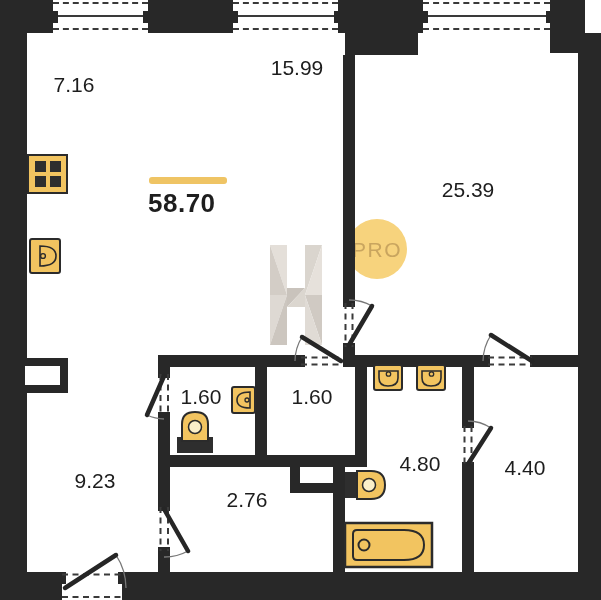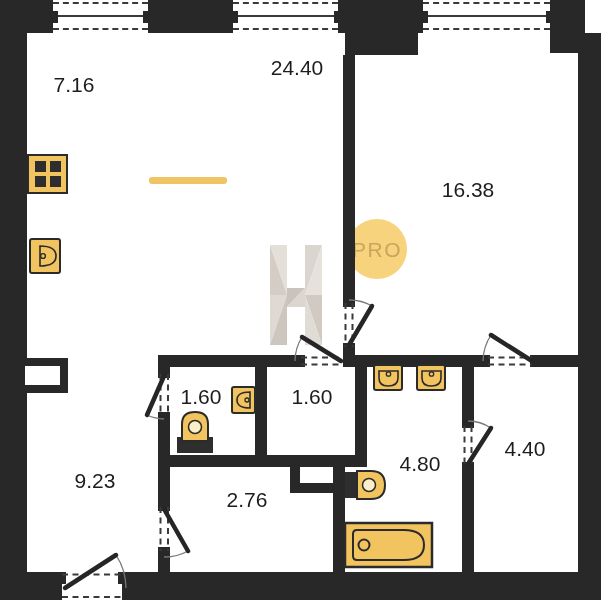--- a/index.html
+++ b/index.html
@@ -165,24 +165,25 @@
       <circle cx="369" cy="485" r="6.5" fill="#FBEFC9" stroke="#2b2b2b" stroke-width="1.5"></circle>
     </g>
     <g>
       <rect x="345" y="523" width="87" height="44" fill="#F2C460" stroke="#2b2b2b" stroke-width="2.5"></rect>
       <path d="M357 530 L404 530 Q424 530 424 545 Q424 560 404 560 L357 560 Q353 560 353 556 L353 534 Q353 530 357 530 Z" fill="none" stroke="#2b2b2b" stroke-width="2"></path>
       <circle cx="364" cy="545" r="5.5" fill="none" stroke="#2b2b2b" stroke-width="2"></circle>
     </g>
   </svg>
 
   <div class="lbl" style="left:74px;top:85px">7.16</div>
-  <div class="lbl" style="left:297px;top:68px">24.40</div>
-  <div class="lbl" style="left:468px;top:190px">16.38</div>
+  <div class="lbl" style="left:297px;top:68px">15.99</div>
+  <div class="lbl" style="left:468px;top:190px">25.39</div>
   <div class="lbl" style="left:201px;top:397px">1.60</div>
   <div class="lbl" style="left:312px;top:397px">1.60</div>
   <div class="lbl" style="left:95px;top:481px">9.23</div>
   <div class="lbl" style="left:247px;top:500px">2.76</div>
   <div class="lbl" style="left:420px;top:464px">4.80</div>
-  <div class="lbl" style="left:525px;top:449px">4.40</div>
+  <div class="lbl" style="left:525px;top:468px">4.40</div>
 
   <div class="total-line"></div>
+  <div class="total-text">58.70</div>
 
 </div>
 
 </body></html>

